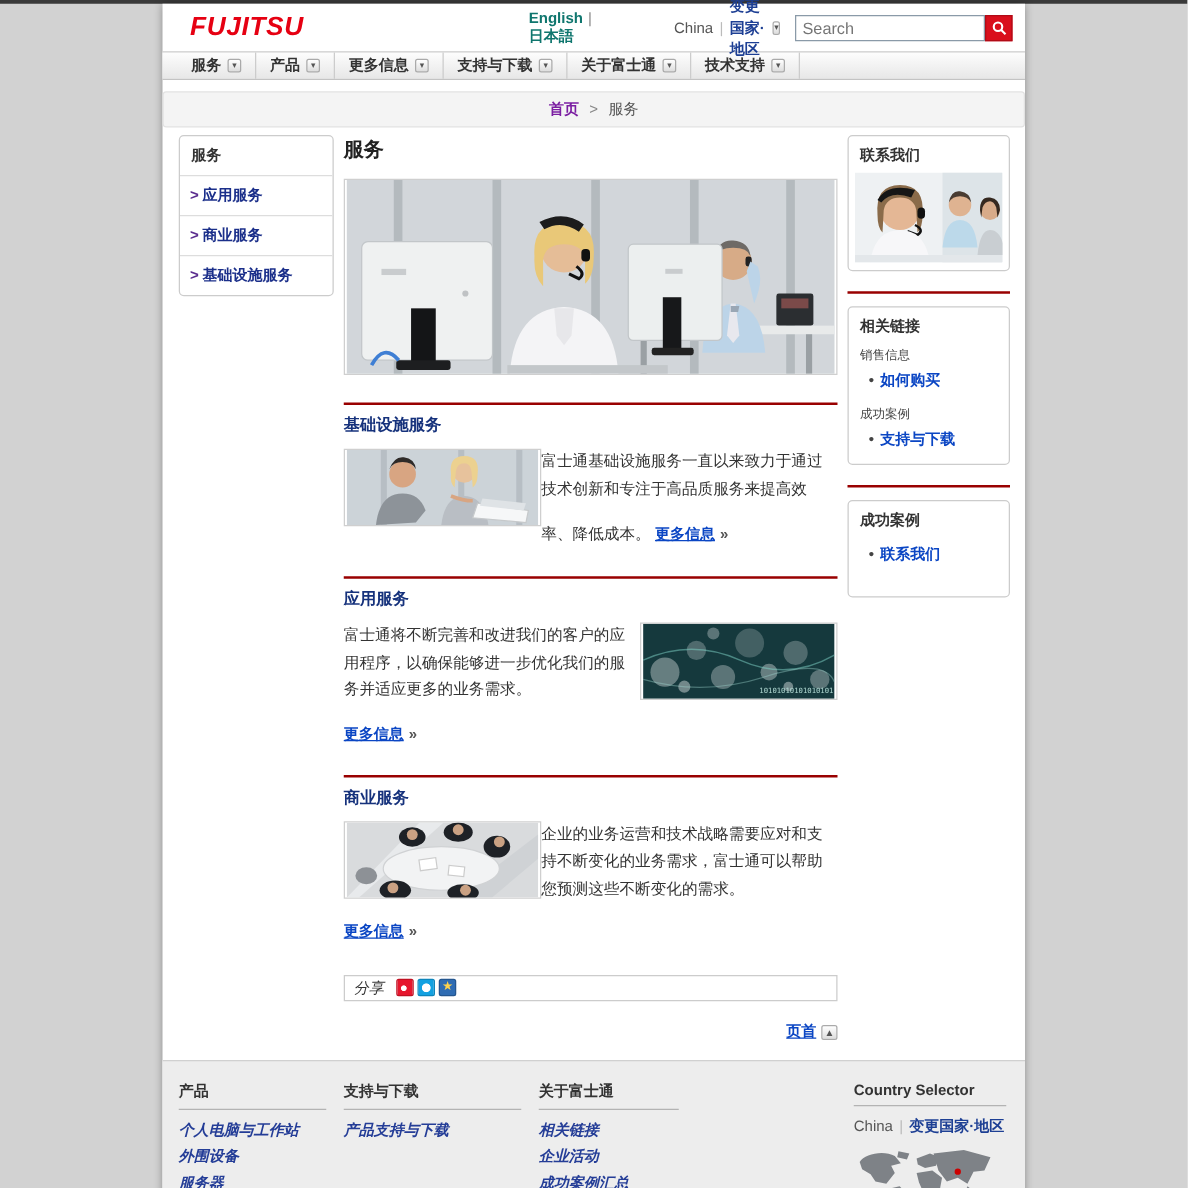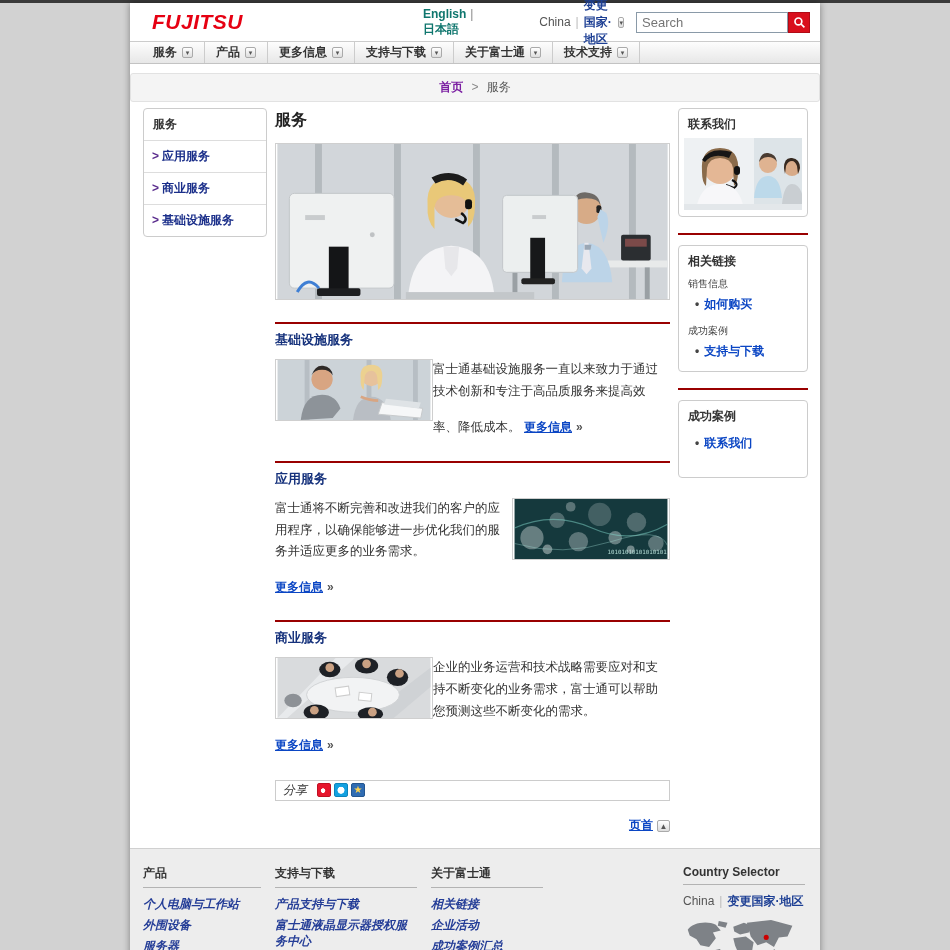--- a/index.html
+++ b/index.html
@@ -365,21 +365,20 @@
     <div class="fcol fcol-1">
       <div class="fhead">产品</div>
       <a class="flink">个人电脑与工作站</a>
       <a class="flink">外围设备</a>
       <a class="flink">服务器</a>
 
     </div>
     <div class="fcol fcol-2">
       <div class="fhead">支持与下载</div>
       <a class="flink">产品支持与下载</a>
-      <a class="flink">富士通液晶显示器授权服务中心</a>
 
     </div>
     <div class="fcol fcol-3">
       <div class="fhead">关于富士通</div>
       <a class="flink">相关链接</a>
       <a class="flink">企业活动</a>
       <a class="flink">成功案例汇总</a>
 
     </div>
     <div class="fcol fcol-cs">

